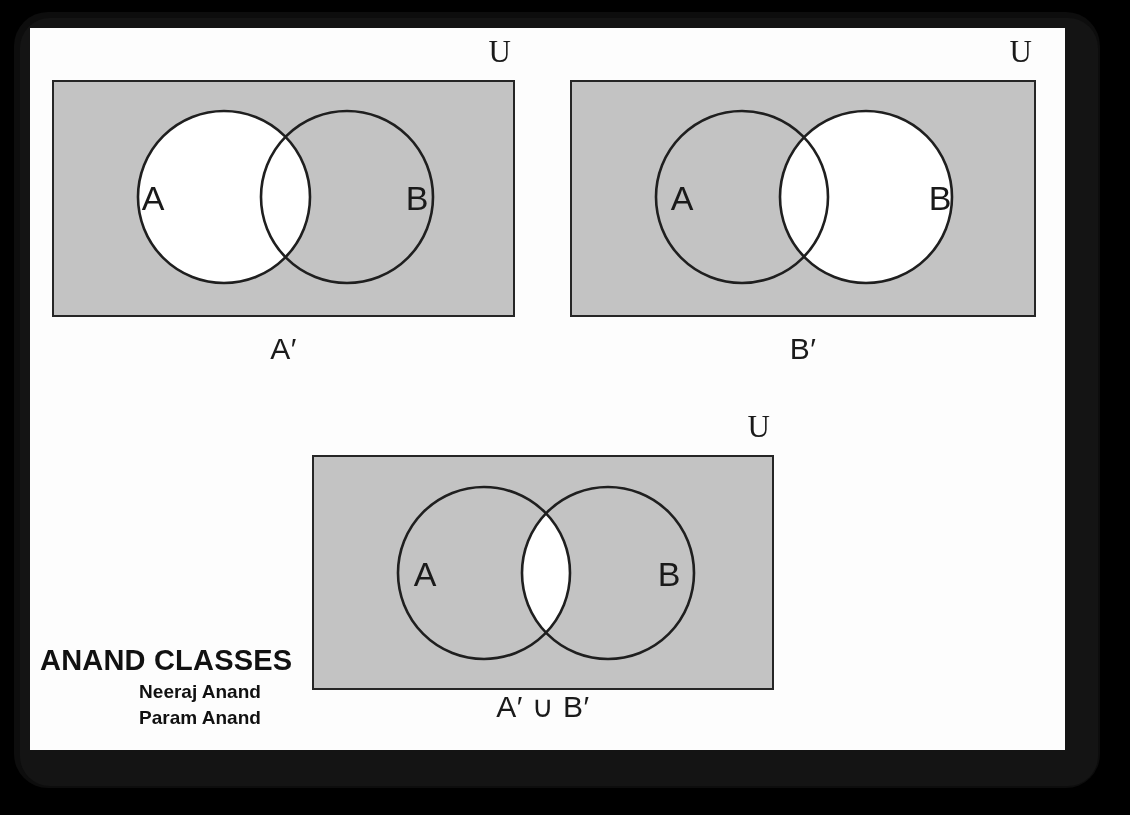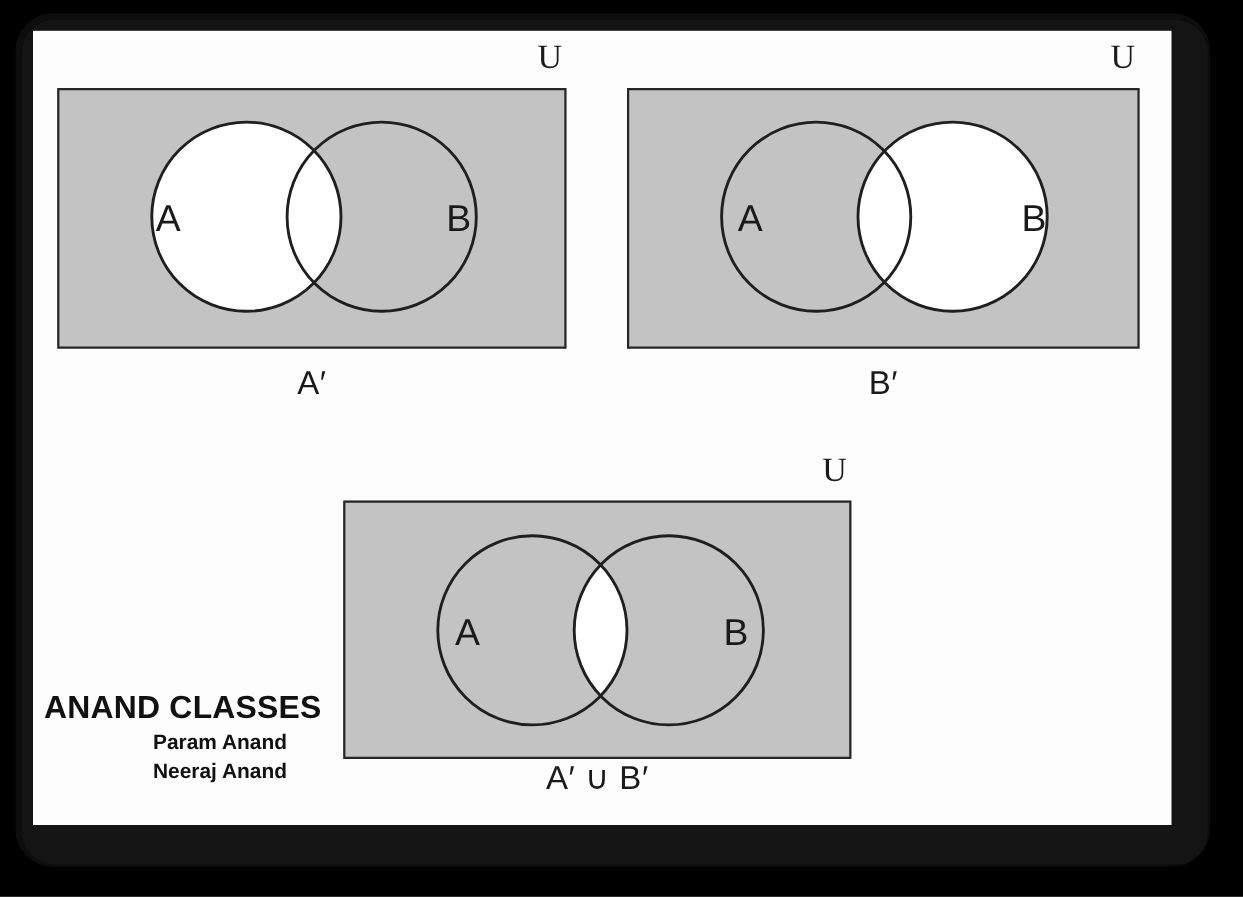--- a/index.html
+++ b/index.html
@@ -90,21 +90,21 @@
   .set-letter {
     font-family: "Liberation Sans", sans-serif;
     font-size: 34px;
     fill: #1a1a1a;
   }
 
   
   .watermark {
     position: absolute;
     left: 8px;
-    top: 600px;
+    top: 616px;
     width: 300px;
   }
   .wm-title {
     font-family: "Liberation Sans", sans-serif;
     font-weight: bold;
     font-size: 29px;
     color: #111111;
     letter-spacing: 0.2px;
     white-space: nowrap;
     padding-left: 2px;
@@ -203,18 +203,18 @@
         <circle cx="172" cy="118" r="86" fill="none" stroke="#1f1f1f" stroke-width="2.6"></circle>
         <circle cx="296" cy="118" r="86" fill="none" stroke="#1f1f1f" stroke-width="2.6"></circle>
         <text class="set-letter" x="113" y="131" text-anchor="middle">A</text>
         <text class="set-letter" x="357" y="131" text-anchor="middle">B</text>
       </svg>
       <div class="caption" style="top:234px;">A′ ∪ B′</div>
     </div>
 
     <div class="watermark">
       <div class="wm-title">ANAND CLASSES</div>
+      <div class="wm-line">Neeraj Anand</div>
       <div class="wm-line">Param Anand</div>
-      <div class="wm-line">Neeraj Anand</div>
     </div>
 
   </div>
 </div>
 
 </body></html>

